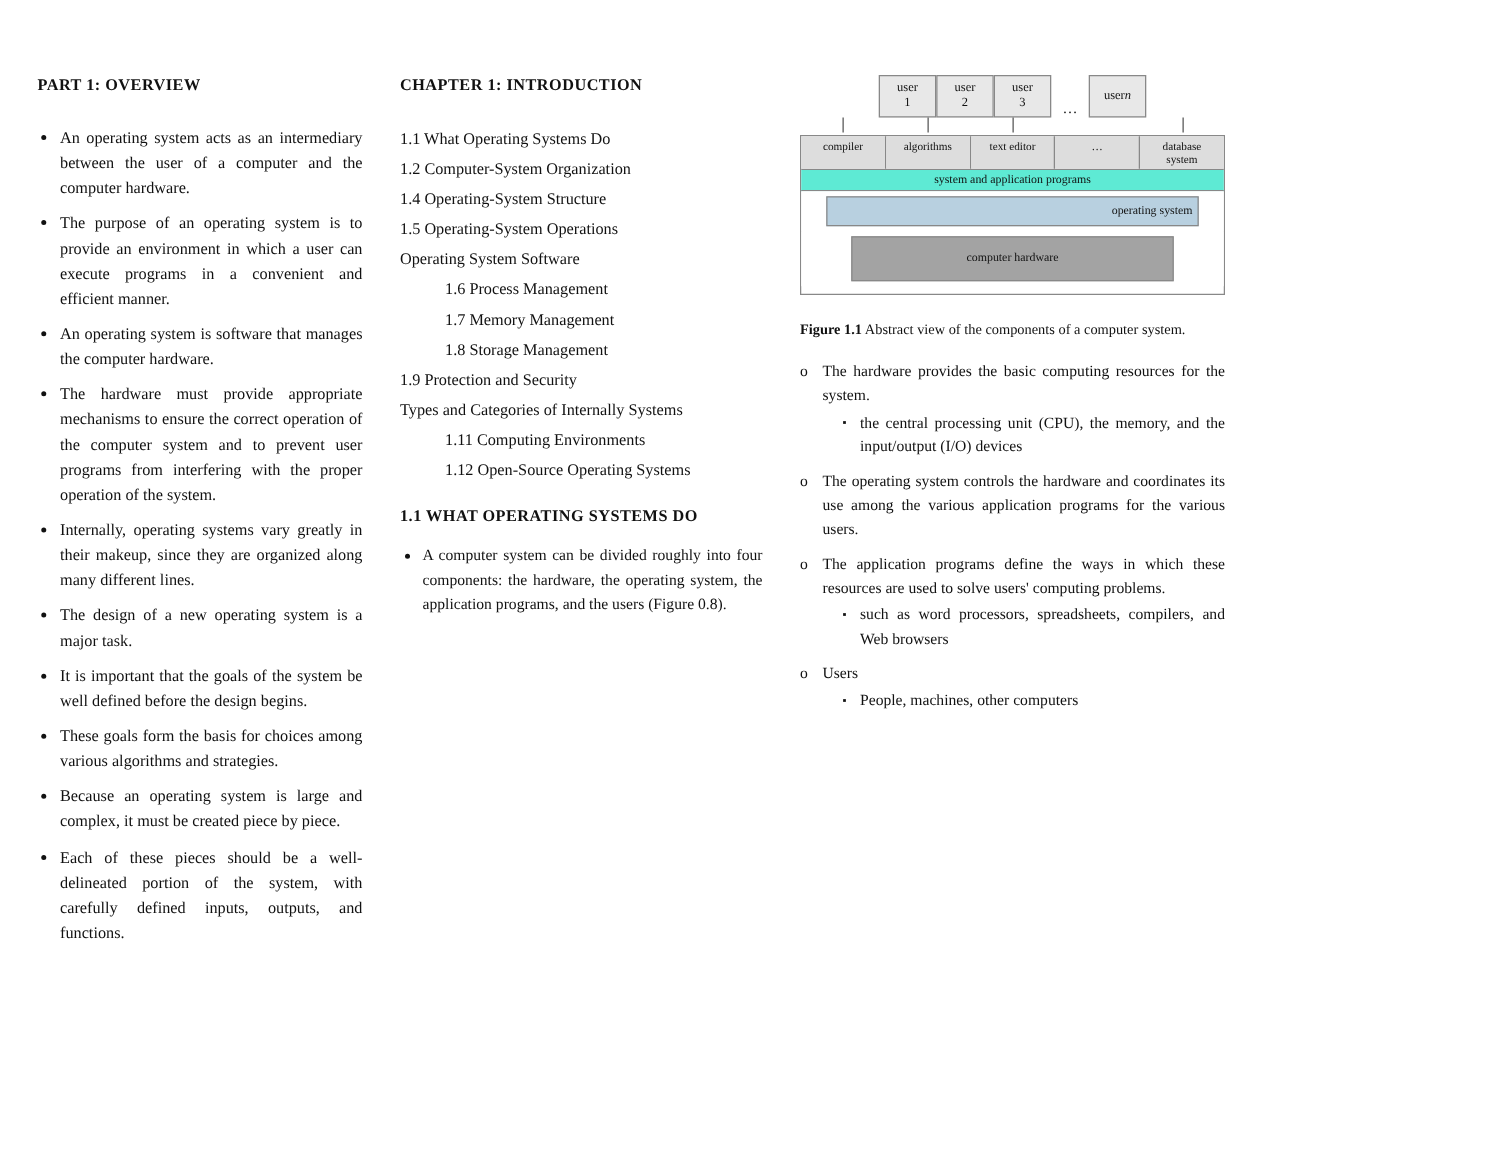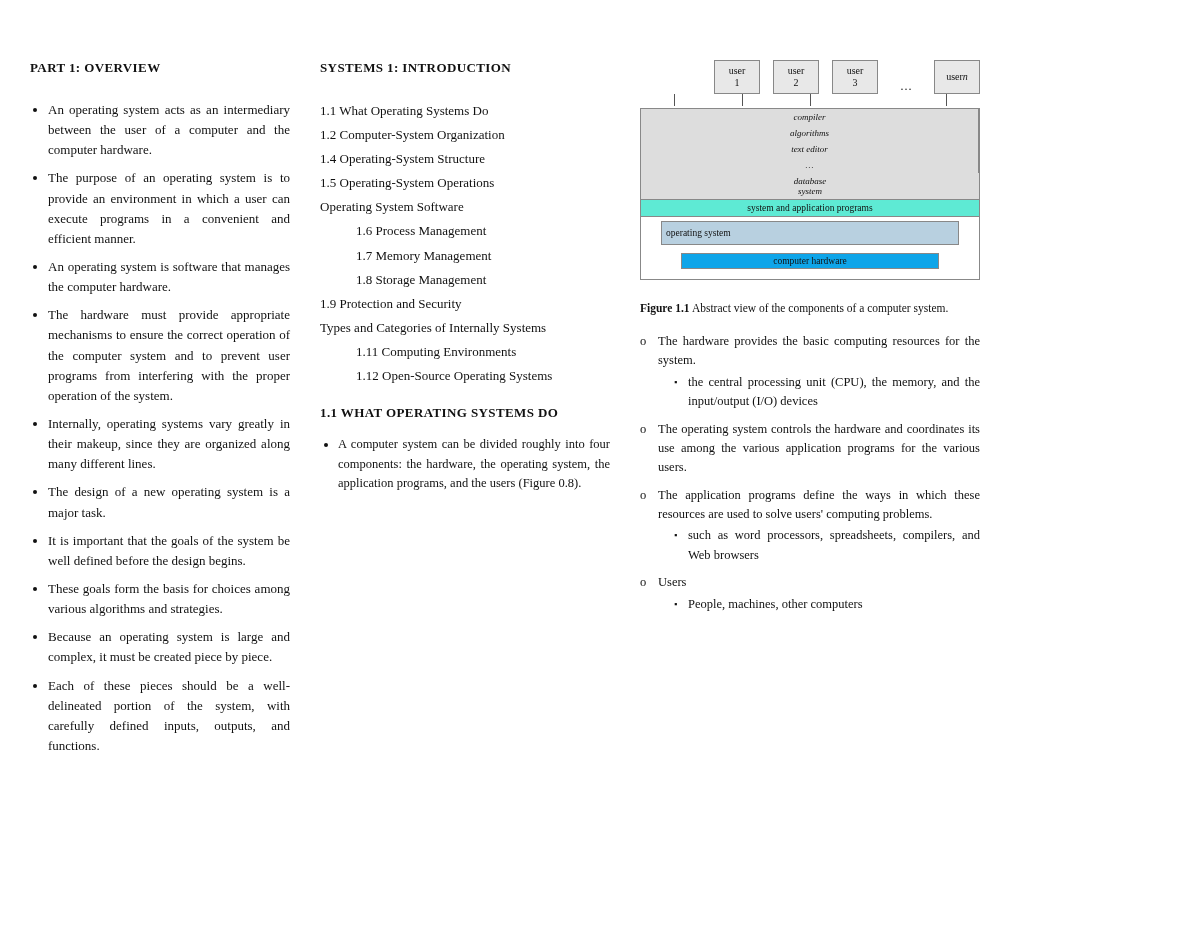--- a/index.html
+++ b/index.html
@@ -190,23 +190,23 @@
       display: flex;
       flex-direction: column;
       align-items: flex-start;
       width: 340px;
     }
 
     .top-users-row {
       display: flex;
       flex-direction: row;
       align-items: flex-end;
-      gap: 13px;
+      gap: 0;
       width: 340px;
-      justify-content: flex-end;
+      justify-content: center;
       padding-bottom: 0;
     }
 
     .user-col {
       display: flex;
       flex-direction: column;
       align-items: center;
     }
 
     .vert-line {
@@ -215,23 +215,21 @@
       height: 12px;
     }
 
     .inner-diagram {
       border: 1px solid #888;
       width: 340px;
     }
 
     .inner-top-row {
       display: flex;
-      flex-direction: column;
       border-bottom: 1px solid #888;
-      font-style: italic;
     }
 
     .inner-cell {
       flex: 1;
       font-size: 9px;
       text-align: center;
       padding: 3px 1px;
       background: #ddd;
       border-right: 1px solid #888;
     }
@@ -249,36 +247,36 @@
     }
 
     .os-row-wrapper {
       padding: 4px 20px;
       background: #fff;
     }
 
     .os-inner {
       border: 1px solid #888;
       background: #b8d0e0;
-      text-align: left;
+      text-align: right;
       font-size: 9.5px;
       padding: 6px 4px;
     }
 
     .hw-row-wrapper {
       padding: 4px 40px;
       background: #fff;
     }
 
     .hw-inner {
       border: 1px solid #888;
-      background: #0ea5e9;
+      background: #a3a3a3;
       text-align: center;
       font-size: 9.5px;
-      padding: 2px 4px;
+      padding: 12px 4px;
     }
 
   </style>
 </head>
 <body>
 
 <div class="page-container">
 
   <div class="left-col">
     <div class="part-title">PART 1: OVERVIEW</div>
@@ -290,21 +288,21 @@
         <li>Internally, operating systems vary greatly in their makeup, since they are organized along many different lines.</li>
         <li>The design of a new operating system is a major task.</li>
         <li>It is important that the goals of the system be well defined before the design begins.</li>
         <li>These goals form the basis for choices among various algorithms and strategies.</li>
         <li>Because an operating system is large and complex, it must be created piece by piece.</li>
         <li>Each of these pieces should be a well-delineated portion of the system, with carefully defined inputs, outputs, and functions.</li>
       </ul>
   </div>
 
   <div class="middle-col">
-    <div class="chapter-title">SYSTEMS 1: INTRODUCTION</div>
+    <div class="chapter-title">CHAPTER 1: INTRODUCTION</div>
     <div class="toc-section">
     <div class="toc-item">1.1 What Operating Systems Do</div>
         <div class="toc-item">1.2 Computer-System Organization</div>
         <div class="toc-item">1.4 Operating-System Structure</div>
         <div class="toc-item">1.5 Operating-System Operations</div>
         <div class="toc-item">Operating System Software</div>
         <div class="toc-item indented">1.6 Process Management</div>
         <div class="toc-item indented">1.7 Memory Management</div>
         <div class="toc-item indented">1.8 Storage Management</div>
         <div class="toc-item">1.9 Protection and Security</div>

